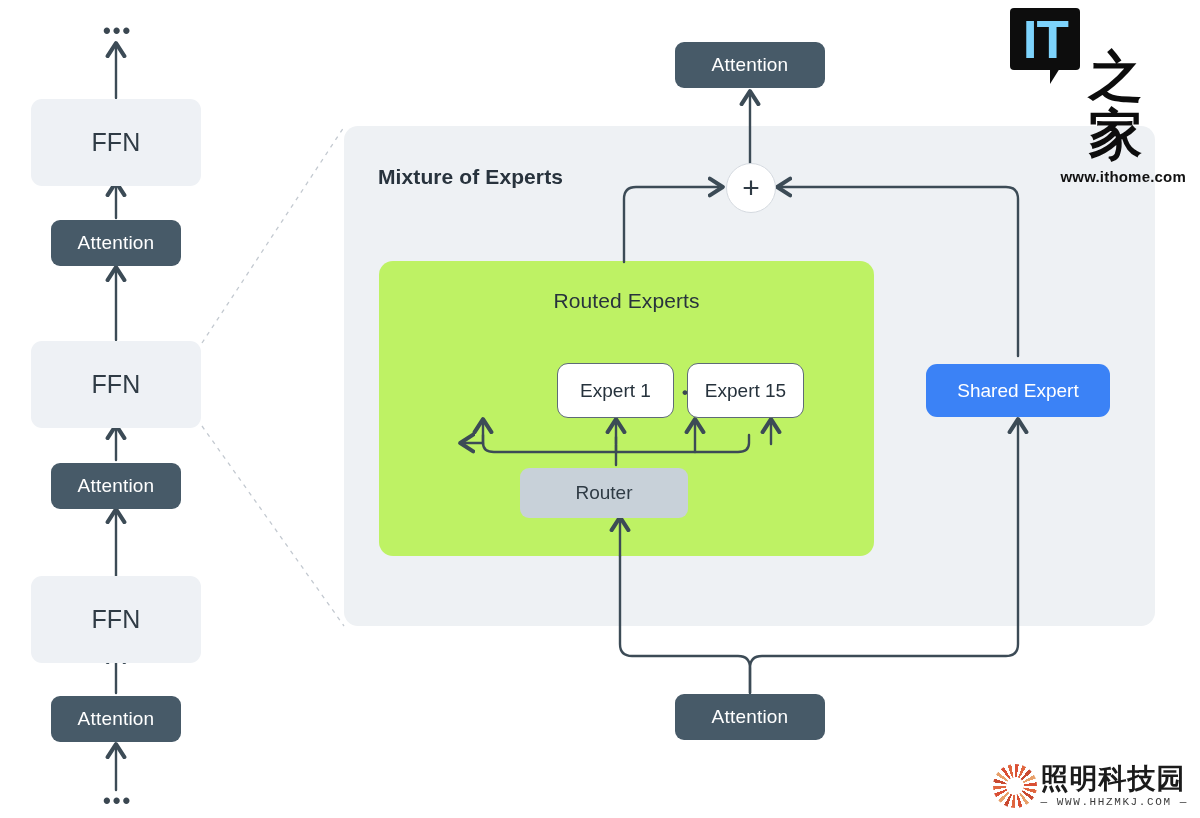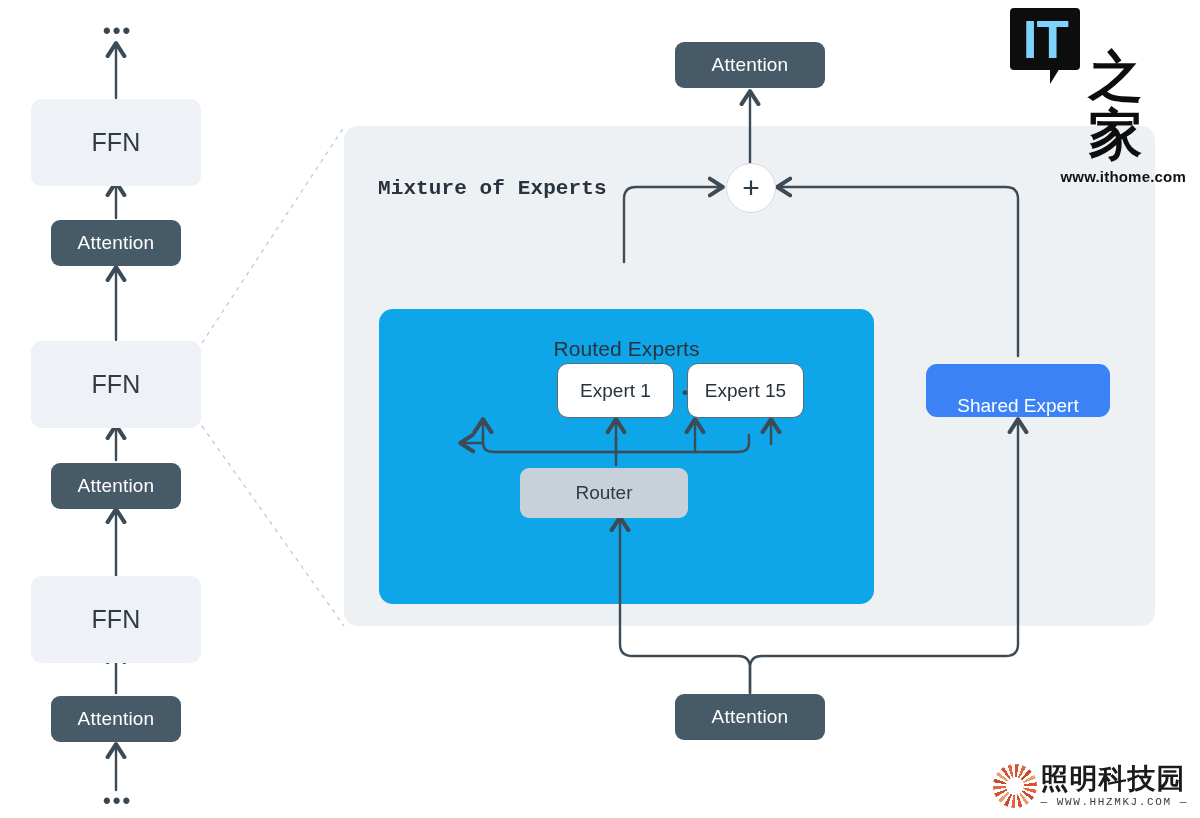--- a/index.html
+++ b/index.html
@@ -23,27 +23,27 @@
     font-size:25px;letter-spacing:.2px;
   }
   .box-expert{
     background:#ffffff;border:1.6px solid #5e6b76;border-radius:11px;
     color:#26323c;font-size:19px;
   }
   .box-router{
     background:#c8d1d9;color:#2f3b45;border-radius:9px;font-size:19px;
   }
   .box-shared{
-    background:#3b82f6;color:#ffffff;border-radius:11px;font-size:19px;align-items:flex-end;
+    background:#3b82f6;color:#ffffff;border-radius:11px;font-size:19px;
   }
   .moe-panel{
     position:absolute;background:#eef1f4;border-radius:14px;
   }
   .routed-card{
-    position:absolute;background:#0ea5e9;border-radius:14px;margin-top:48px;
+    position:absolute;background:#bef264;border-radius:14px;
   }
   .panel-title{
     position:absolute;font-size:21px;font-weight:700;color:#28333d;
     letter-spacing:.1px;
   }
   .card-title{
     position:absolute;font-size:21px;color:#28333d;letter-spacing:.1px;
     width:100%;text-align:center;left:0;
   }
   .ellipsis-dots{
@@ -104,21 +104,21 @@
 <body>
 
 <div id="stage">
 
   <div class="moe-panel" style="left:344px;top:126px;width:811px;height:500px;"></div>
 
   <div class="routed-card" style="left:379px;top:261px;width:495px;height:295px;">
     <div class="card-title" style="top:28px;">Routed Experts</div>
   </div>
 
-  <div class="panel-title" style="left:378px;top:177px;font-family:Liberation Mono, monospace;">Mixture of Experts</div>
+  <div class="panel-title" style="left:378px;top:165px;">Mixture of Experts</div>
 
   <svg class="wires" viewBox="0 0 1200 818">
     <defs>
       <marker id="ah" markerWidth="9" markerHeight="9" refX="4.2" refY="4.5" orient="auto" markerUnits="strokeWidth">
         <path d="M0.8,1 L6.2,4.5 L0.8,8" fill="none" stroke="#3c4b56" stroke-width="1.7" stroke-linecap="round" stroke-linejoin="round"></path>
       </marker>
     </defs>
 
     <path class="ln" d="M116,790 L116,749" marker-end="url(#ah)"></path>
 

